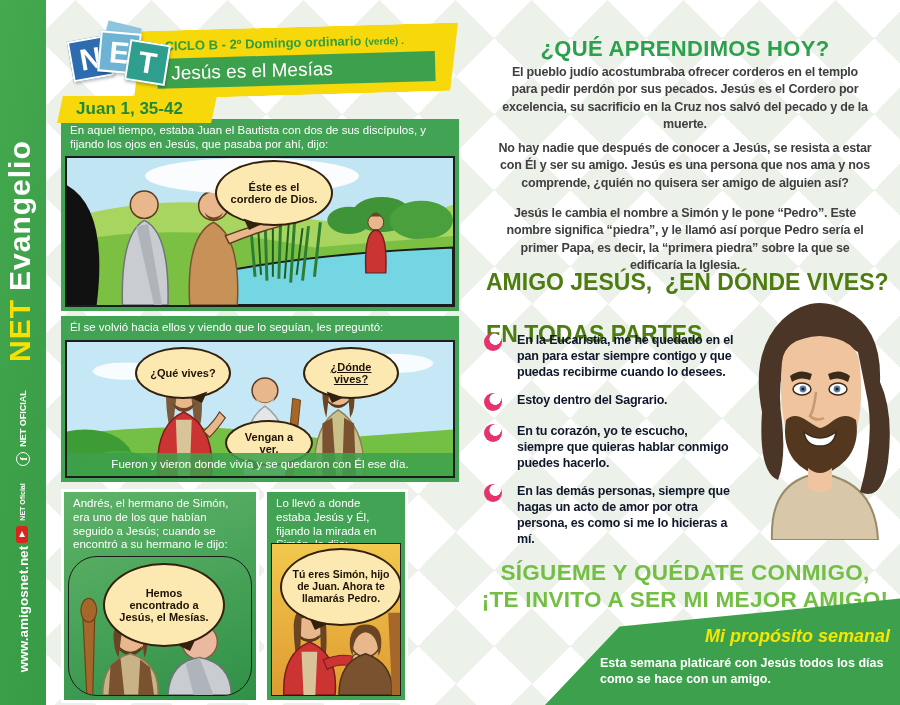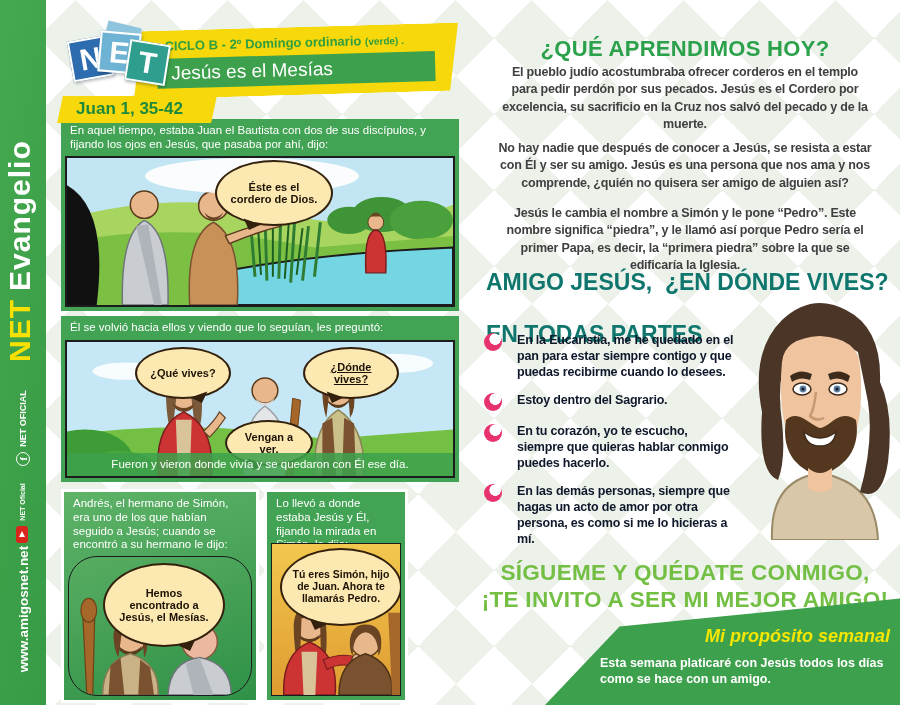--- a/index.html
+++ b/index.html
@@ -78,21 +78,21 @@
   .tail-bl::after { bottom:-15px; left:20%; border-top-color:#33210e; transform:rotate(20deg); }
   .tail-br::after { bottom:-15px; right:20%; border-top-color:#33210e; transform:rotate(-20deg); }
   .cloud { position:absolute; background:#fdfdfd; border-radius:50%; opacity:.95; z-index:2; }
 
   
   .rc-title { position:absolute; left:470px; width:430px; text-align:center;
     color:#2ba14b; font-weight:800; letter-spacing:.3px; }
   .learn-title { top:36px; font-size:22px; }
   .rc-p { position:absolute; left:498px; width:374px; text-align:center; color:#3f3f3f;
     font-size:12.5px; font-weight:bold; line-height:1.38; letter-spacing:-.2px; }
-  .where-title { position:absolute; left:486px; top:270px; color:#0f766e; font-weight:800;
+  .where-title { position:absolute; left:486px; top:270px; color:#4d7c0f; font-weight:800;
     font-size:23px; line-height:1.12; white-space:pre-wrap; }
   .bullets { position:absolute; left:484px; top:332px; width:252px; list-style:none; }
   .bullets li { display:flex; gap:15px; margin-bottom:12px; color:#0f172a;
     font-size:12.5px; font-weight:bold; line-height:1.28; letter-spacing:-.2px; }
   .ring { flex:0 0 18px; width:18px; height:18px; border-radius:50%; margin-top:1px;
     background:radial-gradient(circle at 62% 34%, #ffffff 0 5.5px, #e6336e 6px); }
   .invite-title { top:560px; font-size:22.5px; color:#72bf44; line-height:1.18; }
   .jesus-art { position:absolute; left:742px; top:292px; width:156px; height:248px; }
 
   

